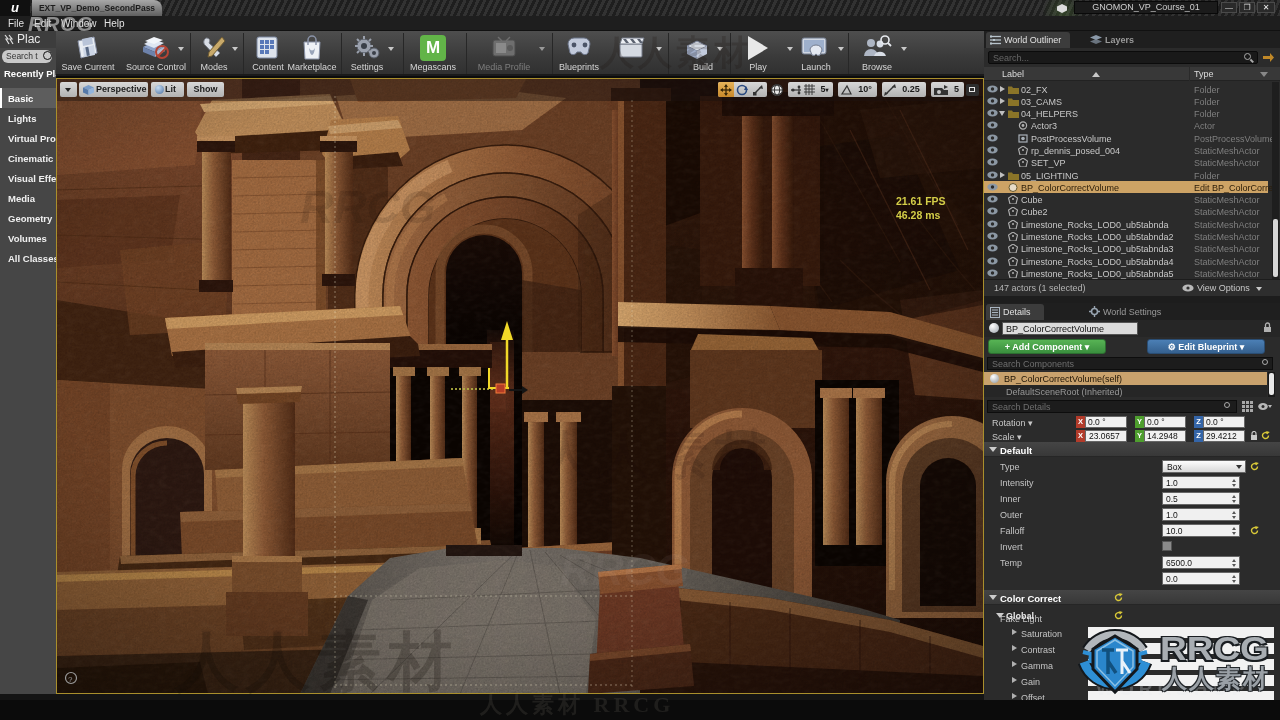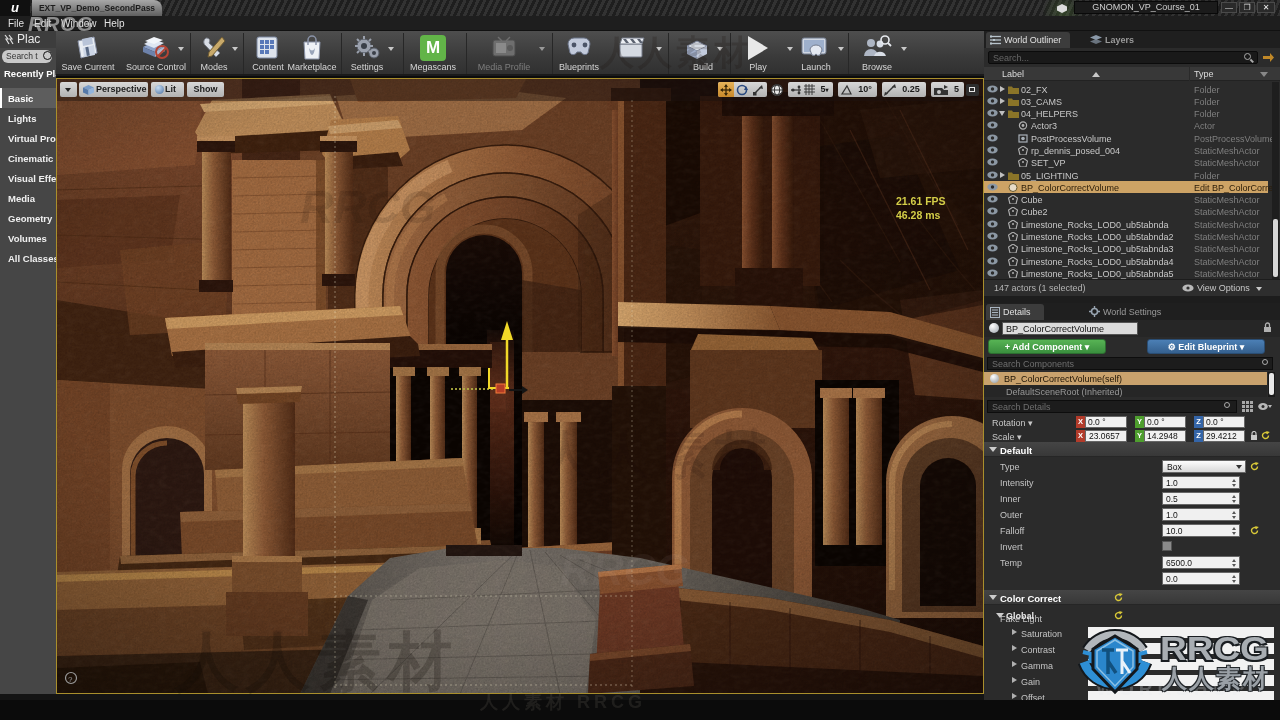--- a/index.html
+++ b/index.html
@@ -999,21 +999,21 @@
 
   <div class="abs" style="left:0;top:694px;width:984px;height:6px;background:#141414;"></div>
   <div class="abs" style="left:0;top:700px;width:1280px;height:20px;background:#0b0b0b;"></div>
 
   <div class="abs" style="left:28px;top:12px;font-size:21px;font-weight:bold;font-style:italic;color:rgba(200,200,200,0.65);letter-spacing:1px;">RRCG</div>
   <div class="abs" style="left:175px;top:618px;font-size:64px;font-weight:bold;color:rgba(15,8,4,0.22);letter-spacing:7px;">人人素材</div>
   <div class="abs" style="left:540px;top:420px;font-size:52px;font-weight:bold;color:rgba(20,10,5,0.13);letter-spacing:6px;">人人素材</div>
   <div class="abs" style="left:560px;top:545px;font-size:44px;font-weight:bold;font-style:italic;color:rgba(200,190,180,0.07);">RRCG</div>
   <div class="abs" style="left:600px;top:30px;font-size:34px;font-weight:bold;color:rgba(20,12,6,0.18);letter-spacing:4px;">人人素材</div>
   <div class="abs" style="left:300px;top:180px;font-size:46px;font-weight:bold;font-style:italic;color:rgba(30,16,8,0.14);">RRCG</div>
-  <div class="abs" style="left:480px;top:690px;font-size:18px;font-weight:bold;color:rgba(180,170,160,0.12);letter-spacing:4px;">人人素材 RRCG</div>
+  <div class="abs" style="left:480px;top:690px;font-size:22px;font-weight:bold;color:rgba(180,170,160,0.12);letter-spacing:4px;font-family:Liberation Serif, serif;">人人素材 RRCG</div>
 
   <div class="abs" style="left:1096px;top:678px;font-size:19px;font-weight:bold;color:rgba(230,235,240,0.25);letter-spacing:5px;">WORKSHOP</div>
   <svg class="abs" style="left:1075px;top:624px;" width="80" height="82" viewBox="0 0 80 82">
     <path d="M12 26 A33 33 0 0 1 68 26" fill="none" stroke="#14181c" stroke-width="11"></path>
     <path d="M12 26 A33 33 0 0 1 68 26" fill="none" stroke="#b2b7bc" stroke-width="7"></path>
     <path d="M9 38 A33 33 0 0 0 71 38" fill="none" stroke="#14181c" stroke-width="13"></path>
     <path d="M9 38 A33 33 0 0 0 71 38" fill="none" stroke="#2e8fd5" stroke-width="9"></path>
     <path d="M8 28 l8 2 -1 9" fill="none" stroke="#2e8fd5" stroke-width="4"></path>
     <path d="M72 28 l-8 2 1 9" fill="none" stroke="#2e8fd5" stroke-width="4"></path>
     <path d="M40 12 L62 25 L62 45 L40 68 L18 45 L18 25 Z" fill="#2a86cc" stroke="#14181c" stroke-width="3"></path>

